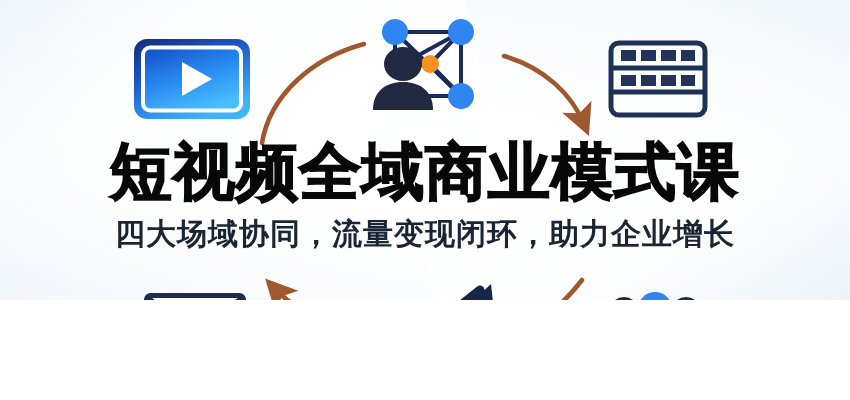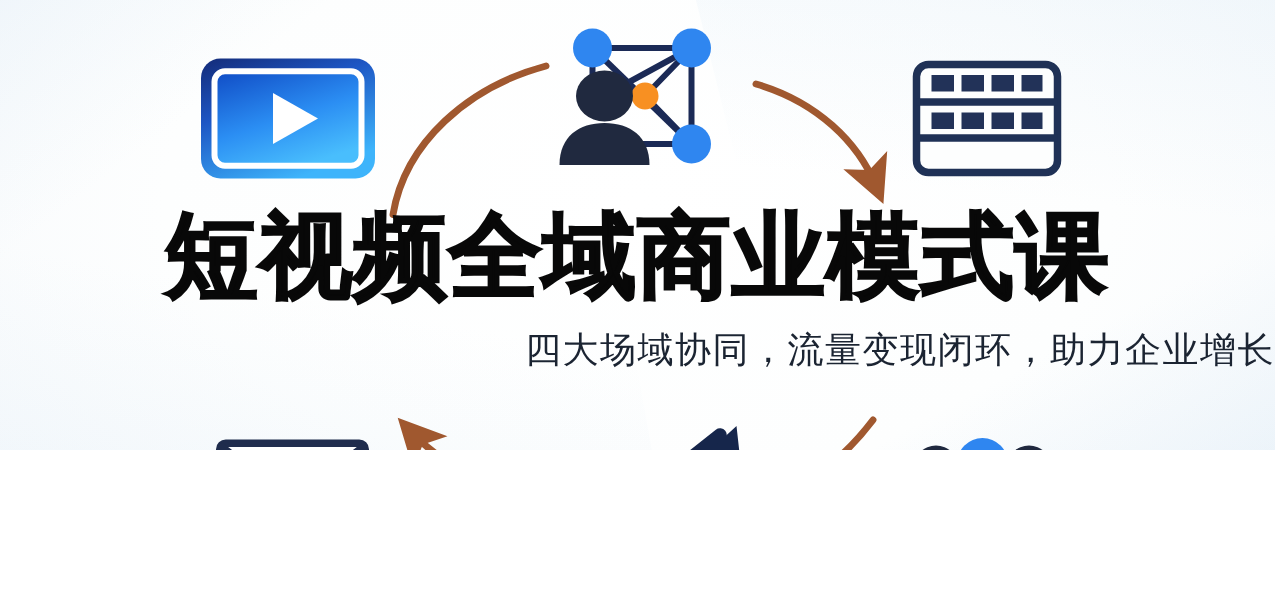--- a/index.html
+++ b/index.html
@@ -55,28 +55,27 @@
     letter-spacing:1px;
     color:#080808;
     line-height:72px;
     margin:0;
     white-space:nowrap;
     -webkit-text-stroke:1.6px #080808;
     text-shadow:0 1px 0 rgba(255,255,255,.6);
   }
   #sub-title{
     font-family:"Liberation Sans","DejaVu Sans",sans-serif;
-    font-size:24px;
-    font-weight:normal;
+    font-size:30px;
+    font-weight:bold;
     color:#1b2432;
     letter-spacing:1px;
     line-height:40px;
     margin:6px 0 0 0;
     white-space:nowrap;
-    text-align:right;
   }
 
   
   .icon-wrap{position:absolute;z-index:4;}
   #icon-video{left:133px;top:38px;width:118px;height:82px;}
   #icon-network{left:364px;top:6px;width:118px;height:110px;}
   #icon-server{left:608px;top:40px;width:100px;height:78px;}
   #icon-mail{left:143px;top:292px;width:104px;height:70px;}
   #icon-chart{left:352px;top:284px;width:172px;height:116px;}
   #icon-people{left:600px;top:288px;width:110px;height:80px;}

